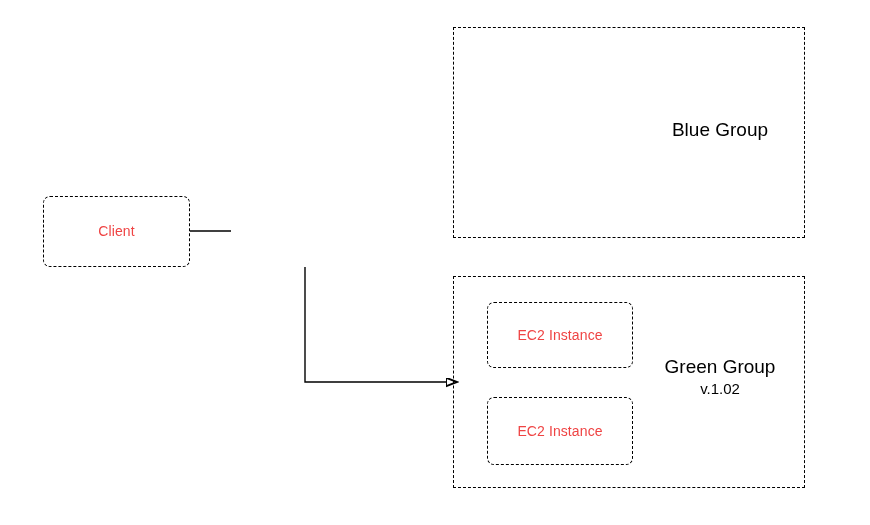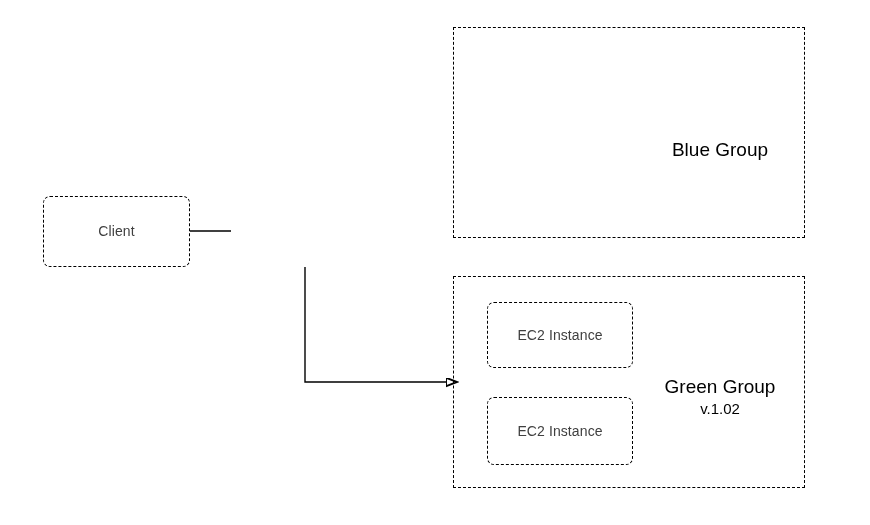--- a/index.html
+++ b/index.html
@@ -27,42 +27,41 @@
     border: 1.2px dashed #000000;
     background: transparent;
     display: flex;
     align-items: center;
     justify-content: center;
     text-align: center;
   }
   .node.rounded { border-radius: 7px; }
 
   .node-label {
-    color: #404040;
+    color: #ef4444;
     font-size: 14px;
     line-height: 1.2;
     letter-spacing: 0.1px;
     white-space: nowrap;
   }
 
   
   .group {
     position: absolute;
     box-sizing: border-box;
     border: 1.2px dashed #000000;
     background: transparent;
   }
 
   .group-title {
     position: absolute;
     text-align: center;
     color: #000000;
     white-space: nowrap;
     line-height: 1.25;
-    margin-top: 20px;
   }
   .group-title .title-main {
     display: block;
     font-size: 19px;
   }
   .group-title .title-sub {
     display: block;
     font-size: 15px;
     margin-top: 1px;
   }

